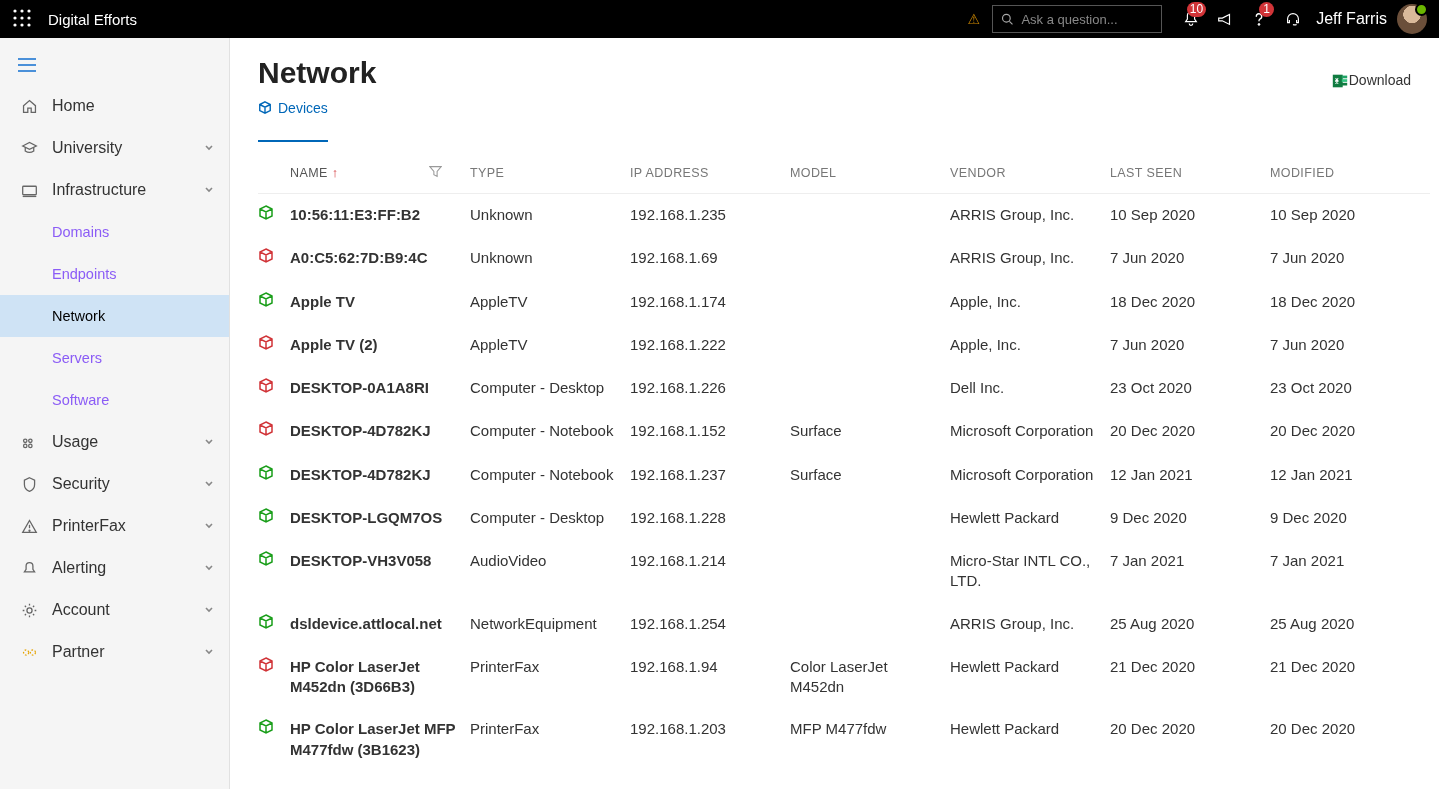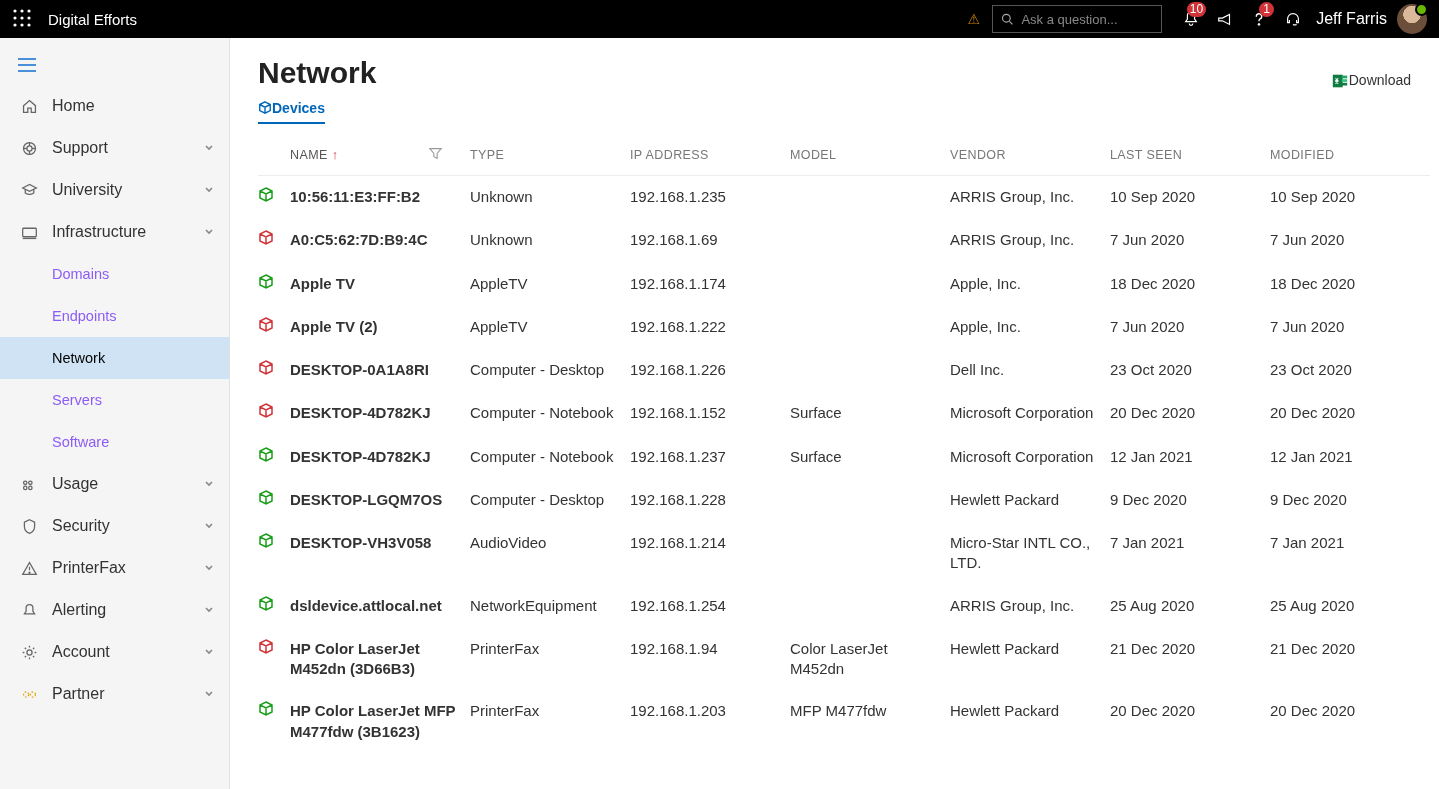--- a/index.html
+++ b/index.html
@@ -132,23 +132,23 @@
   .page-head { display: flex; align-items: flex-end; }
   .page-title { font-size: 30px; font-weight: 700; color: #222; margin: 0; }
   .head-spacer { flex: 1; }
   .download-btn {
     display: flex; align-items: flex-start; 
     font-size: 14px; cursor: pointer; color: #333;
   }
   .download-btn svg { width: 18px; height: 18px; fill: #107c41; }
   .tabbar { display: flex; margin-top: 6px; border-bottom: 1px solid transparent; }
   .tab {
-    display: flex; align-items: center; gap: 0;
-    padding: 4px 0 6px 0; margin-right: 20px;
-    font-size: 14px; color: #0067b8; font-weight: 700;
+    display: flex; align-items: center; gap: 6px;
+    padding: 4px 0 24px 0; margin-right: 20px;
+    font-size: 14px; color: #0067b8; font-weight: 400;
     border-bottom: 2px solid #0067b8; cursor: pointer;
   }
   .tab svg { width: 14px; height: 14px; fill: none; stroke: #0067b8; stroke-width: 1.6; }
   
   table.devices {
     width: 100%;
     border-collapse: collapse;
     margin-top: 10px;
     table-layout: fixed;
   }
@@ -253,36 +253,20 @@
         </svg>
     </div>
     <div id="nav-root">
         <div class="nav-item">
           <span class="icon">
             <svg viewBox="0 0 20 20">
               <path d="M3 9 l7-6 l7 6 v8 h-5 v-5 h-4 v5 h-5 z"></path>
             </svg>
           </span>
           <span>Home</span>
-        </div>
-        <div class="nav-item">
-          <span class="icon">
-            <svg viewBox="0 0 20 20">
-              <circle cx="10" cy="10" r="7"></circle>
-              <circle cx="10" cy="10" r="3"></circle>
-              <line x1="10" y1="3" x2="10" y2="7"></line>
-              <line x1="10" y1="13" x2="10" y2="17"></line>
-              <line x1="3" y1="10" x2="7" y2="10"></line>
-              <line x1="13" y1="10" x2="17" y2="10"></line>
-            </svg>
-          </span>
-          <span>Support</span>
-          <span class="chev"><svg viewBox="0 0 12 12">
-              <polyline points="3,5 6,8 9,5"></polyline>
-            </svg></span>
         </div>
         <div class="nav-item">
           <span class="icon">
             <svg viewBox="0 0 20 20">
               <path d="M2 7 l8-4 l8 4 l-8 4 z M5 9 v4 c3 2 7 2 10 0 v-4"></path>
             </svg>
           </span>
           <span>University</span>
           <span class="chev"><svg viewBox="0 0 12 12">
               <polyline points="3,5 6,8 9,5"></polyline>

